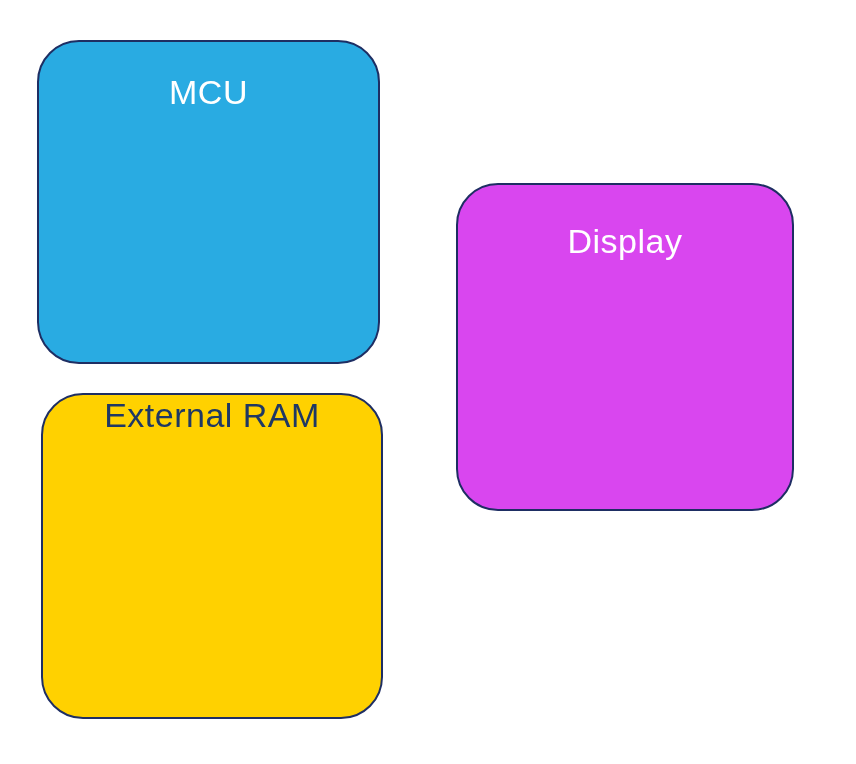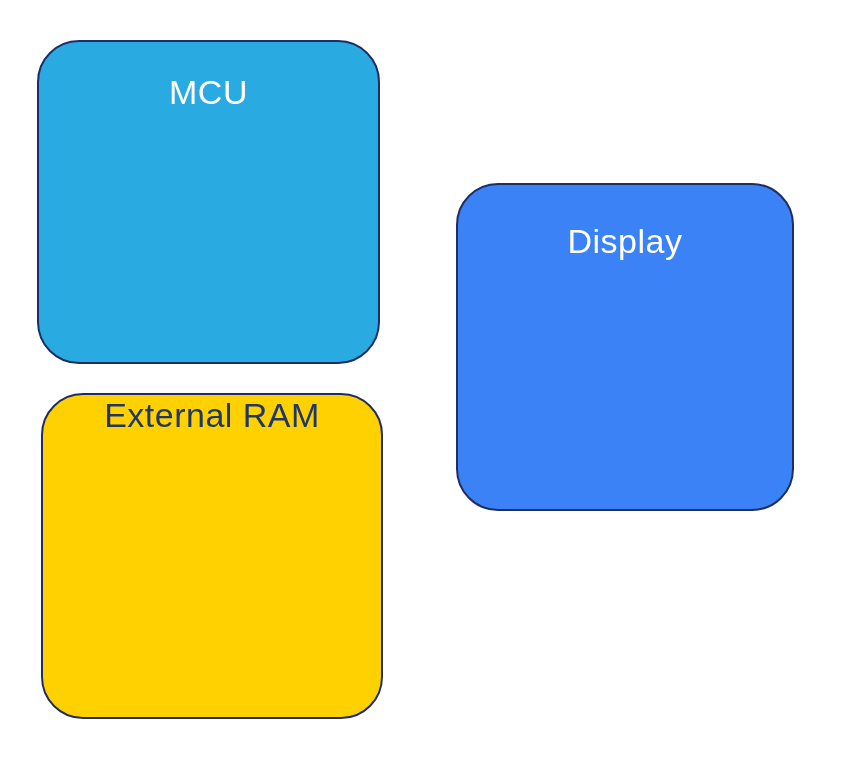--- a/index.html
+++ b/index.html
@@ -53,21 +53,21 @@
 </style>
 </head>
 <body>
 
 <div id="canvas">
 
   <div id="node-mcu" class="node" style="background-color: rgb(41, 171, 226); border-color: rgb(30, 46, 99);">
     <span class="label" style="color: rgb(255, 255, 255);">MCU</span>
   </div>
 
-  <div id="node-display" class="node" style="background-color: #3b82f6; border-color: rgb(30, 46, 99);">
+  <div id="node-display" class="node" style="background-color: #d946ef; border-color: rgb(30, 46, 99);">
     <span class="label" style="color: rgb(255, 255, 255);">Display</span>
   </div>
 
   <div id="node-external-ram" class="node" style="background-color: rgb(255, 209, 0); border-color: rgb(30, 46, 99);">
     <span class="label" style="color: rgb(31, 56, 100);">External RAM</span>
   </div>
 
 </div>
 
 </body></html>

